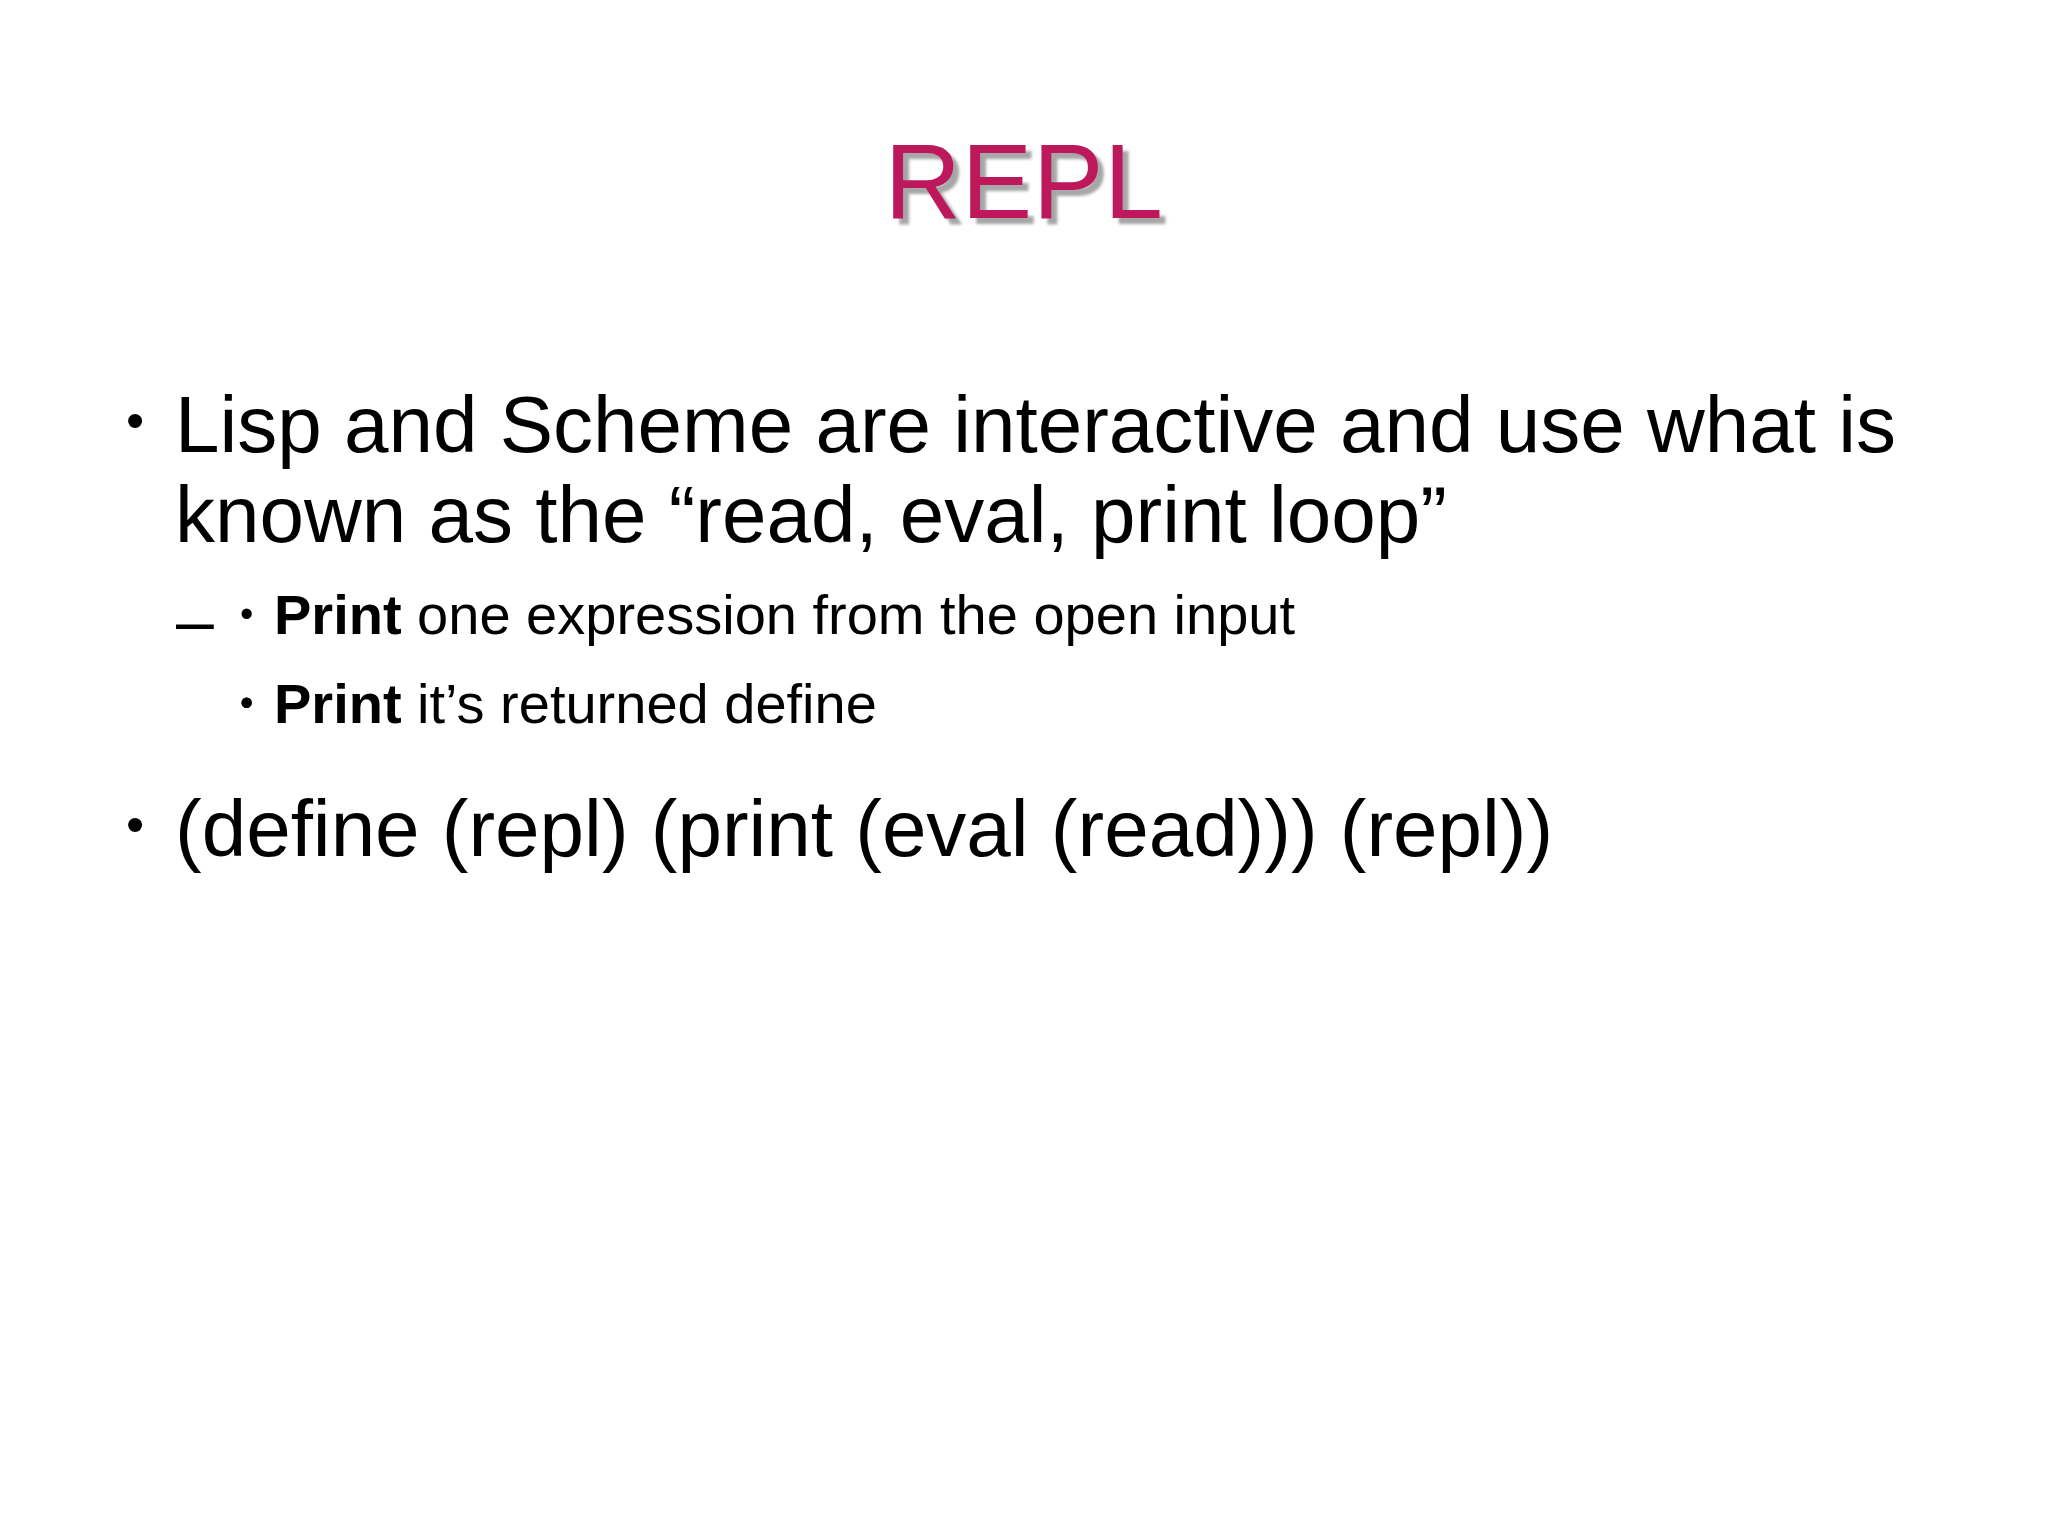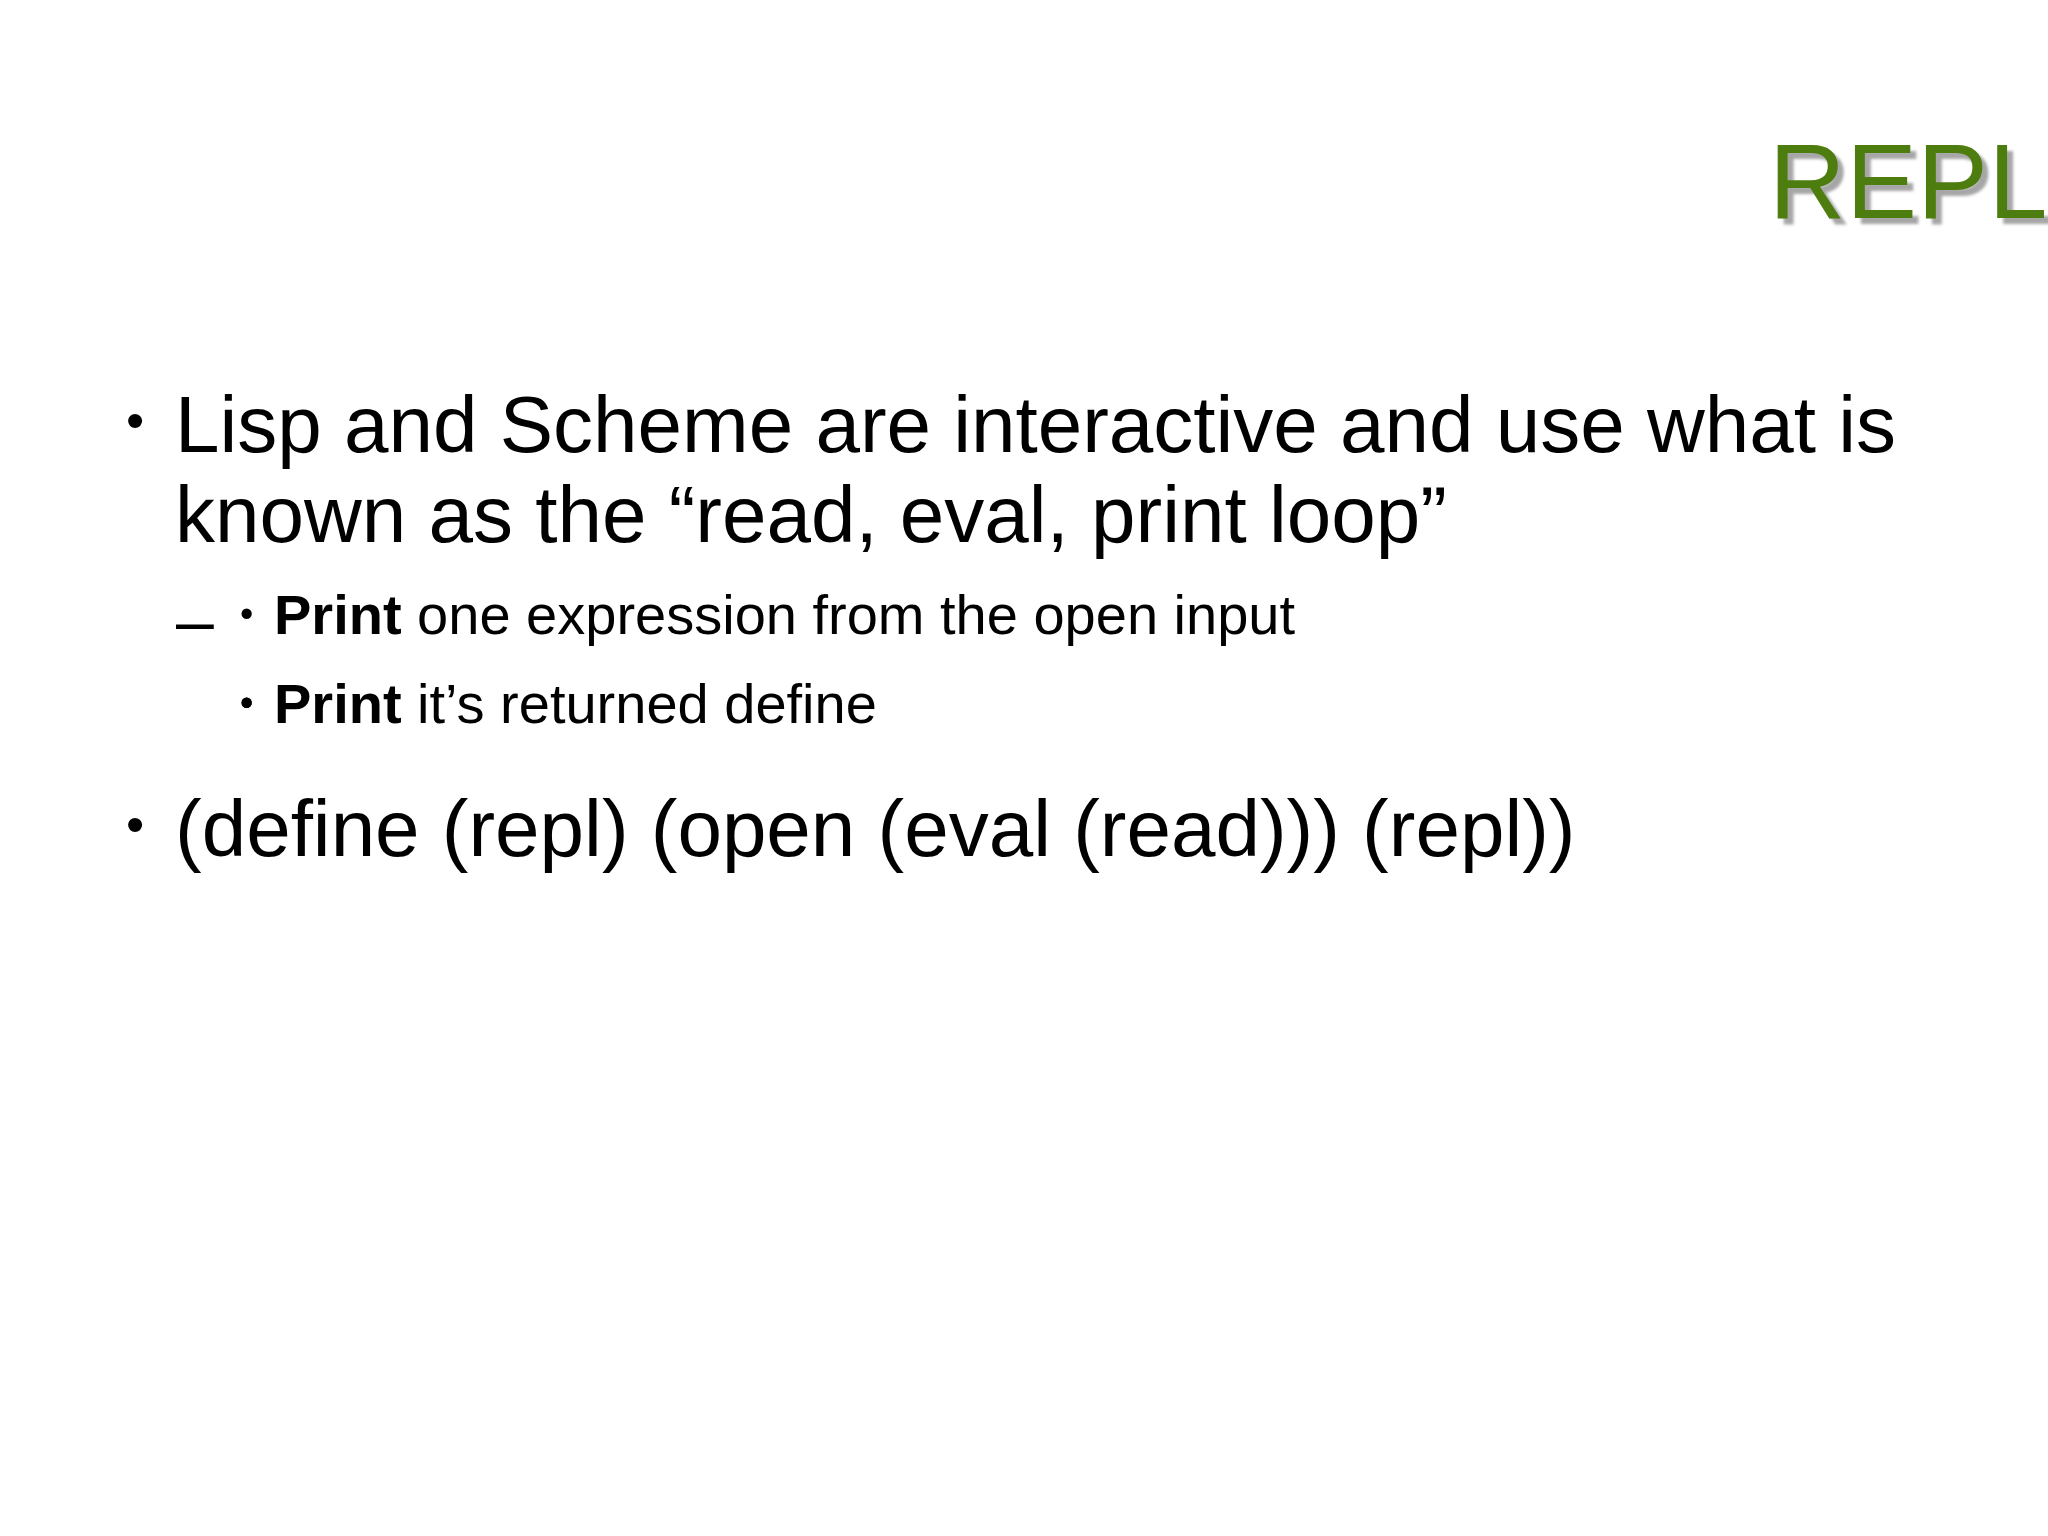--- a/index.html
+++ b/index.html
@@ -24,26 +24,26 @@
     background: #ffffff;
     box-sizing: border-box;
   }
 
   
   .slide-title {
     position: absolute;
     left: 0;
     top: 128px;
     width: 2048px;
-    text-align: right;
+    text-align: center;
     font-size: 106px;
     line-height: 1.0;
     font-weight: 400;
     letter-spacing: 0.5px;
-    color: #4d7c0f;
+    color: #be185d;
     text-shadow: 6px 6px 3px rgba(150,150,150,0.85);
     white-space: nowrap;
   }
 
   
   .body-block {
     position: absolute;
     left: 0;
     top: 380px;
     width: 2048px;
@@ -145,17 +145,17 @@
       <span class="marker">•</span>
     </div>
 
     <div class="bullet-row lvl3">
       <span class="marker">•</span>
       <span class="content nowrap"><span class="lead-bold">Print</span><span> it’s returned define</span></span>
     </div>
 
     <div class="bullet-row lvl1 gap-before-code">
       <span class="marker">•</span>
-      <span class="content nowrap">(define (repl) (open (eval (read))) (repl))</span>
+      <span class="content nowrap">(define (repl) (print (eval (read))) (repl))</span>
     </div>
 
   </div>
 </div>
 
 </body></html>

